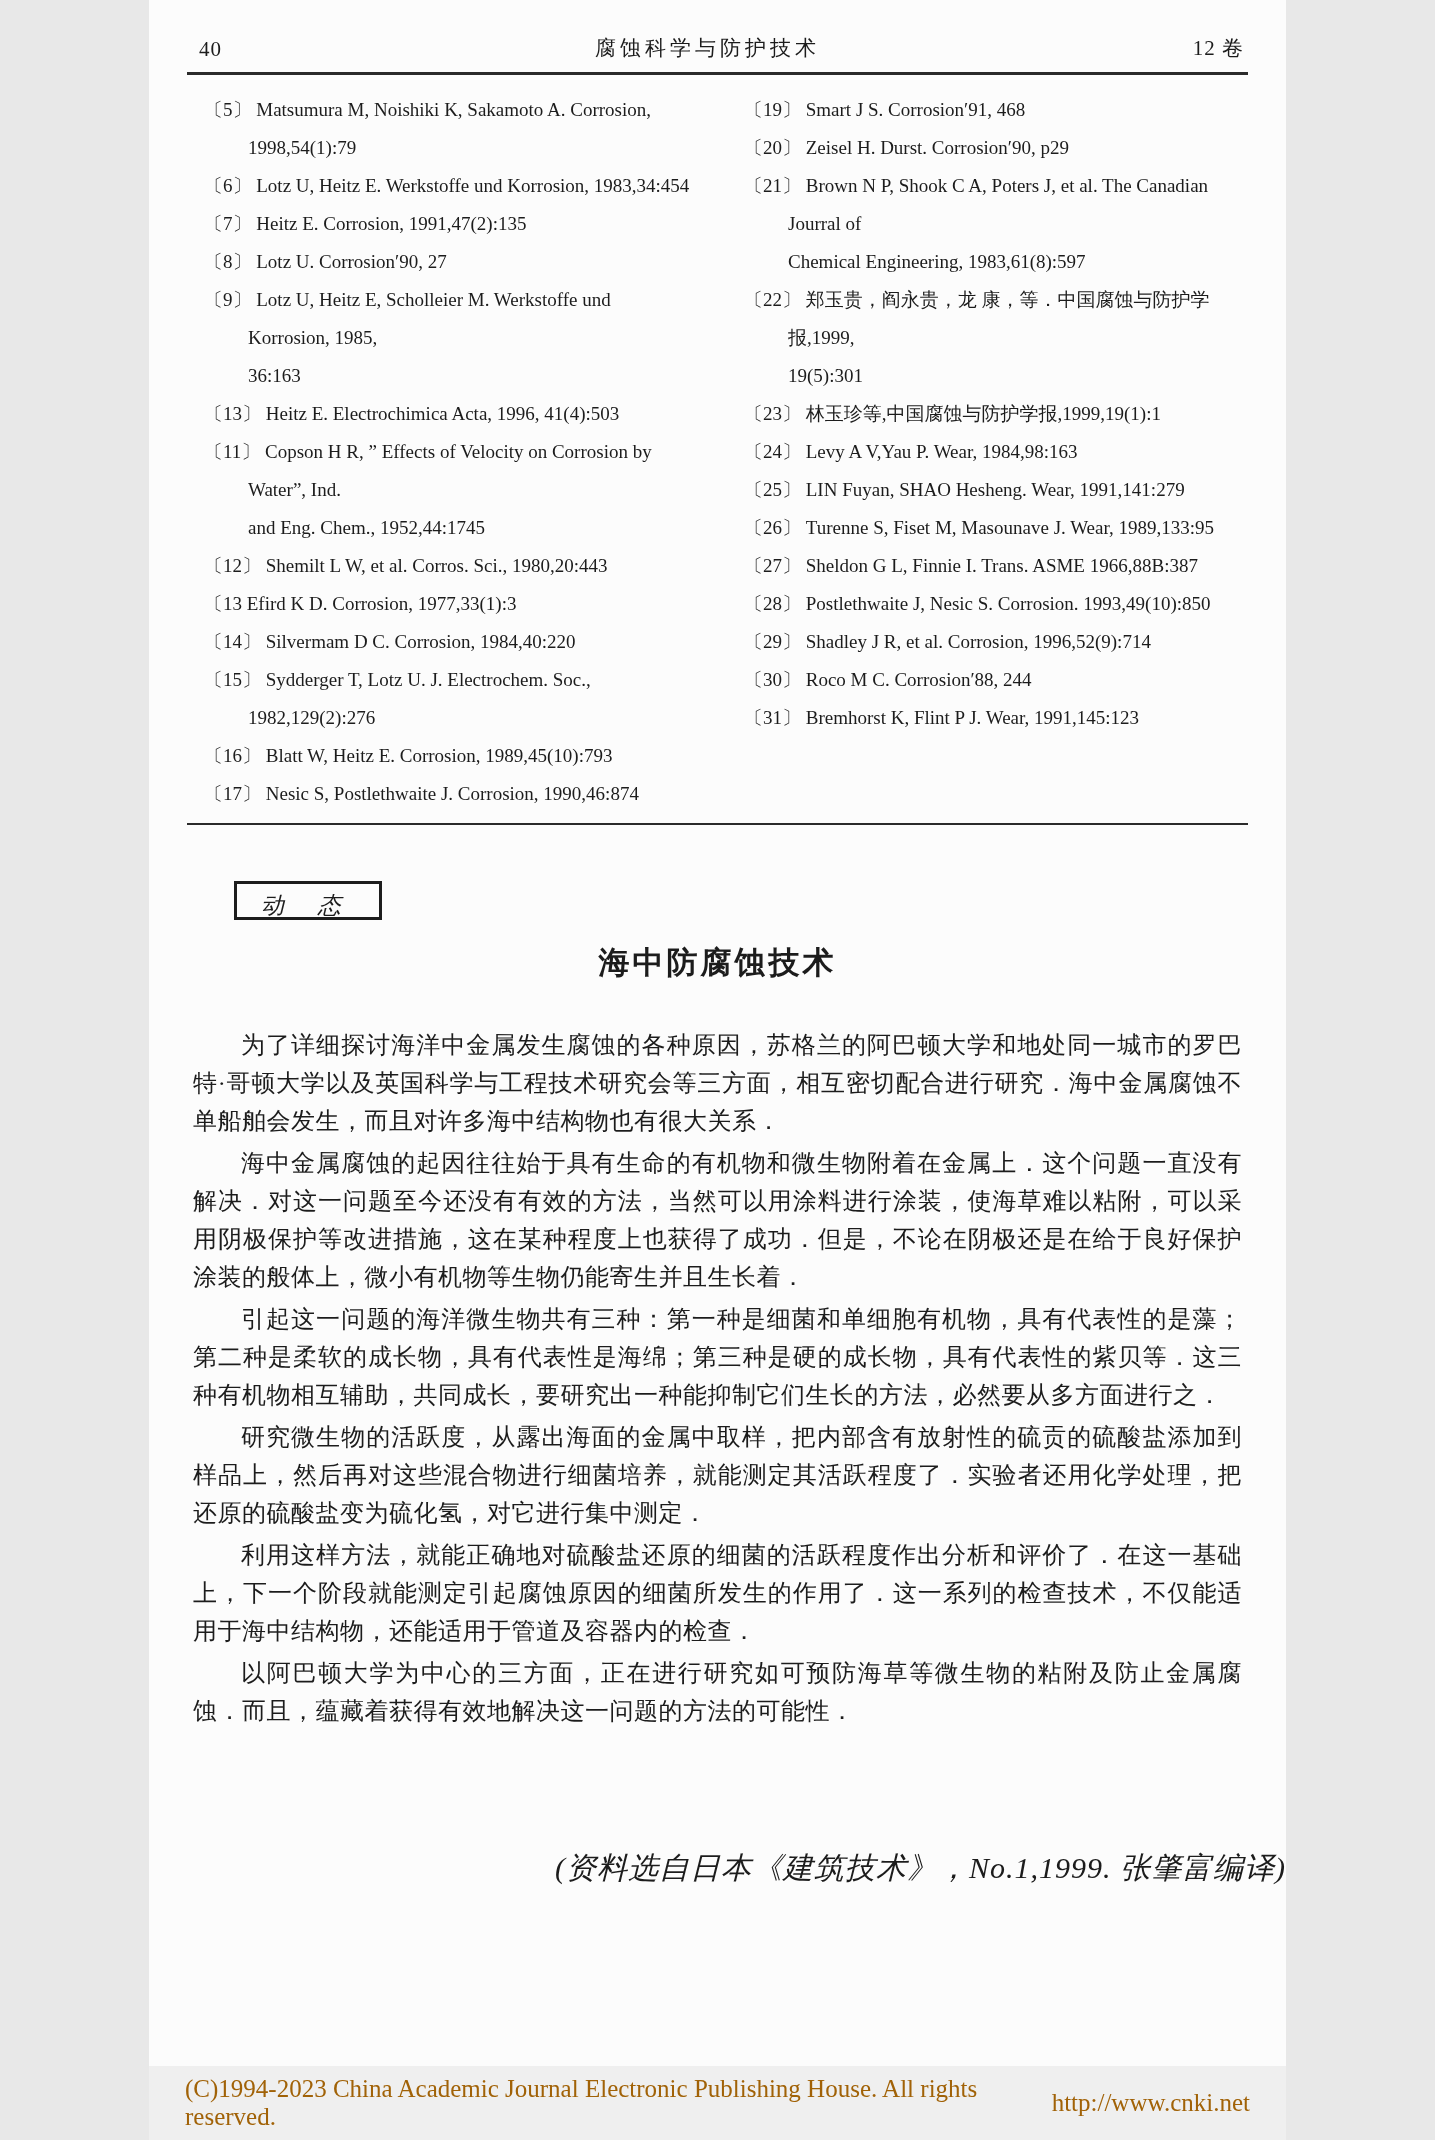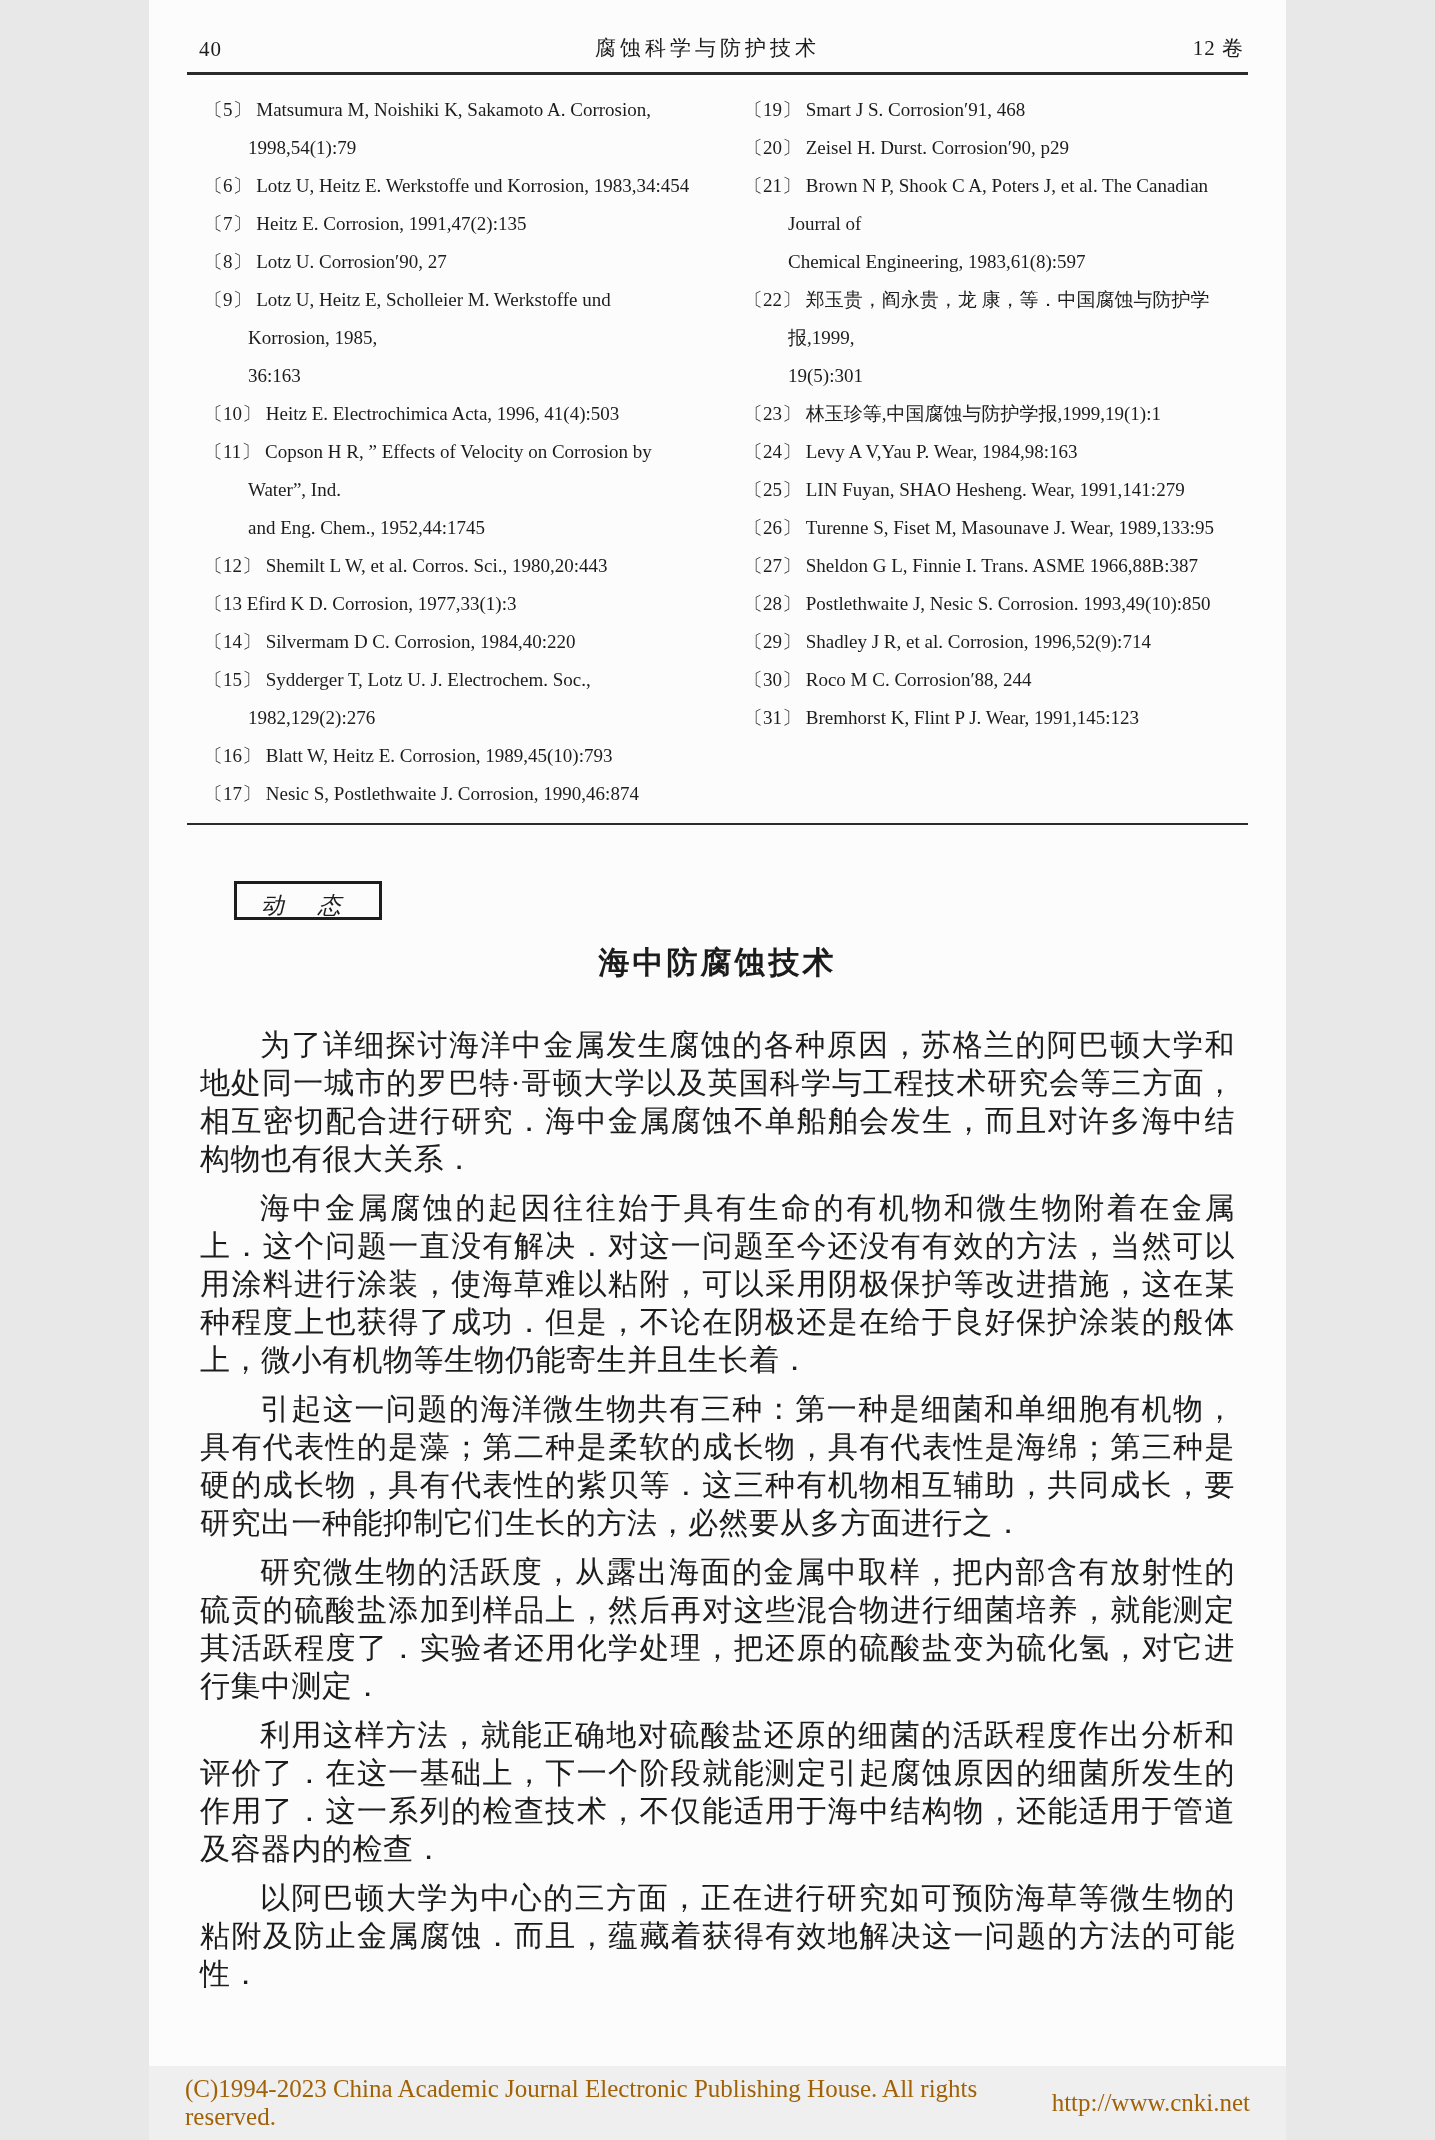--- a/index.html
+++ b/index.html
@@ -49,22 +49,22 @@
   }
   .news-title{
     text-align:center;
     font-family:"Liberation Sans","DejaVu Sans",sans-serif;
     font-weight:bold;
     font-size:31px;letter-spacing:3px;
     margin:22px 0 0 0;
   }
   .bodytext{margin:42px 40px 0 40px;}
   .bodytext p{
-    margin:11px;
-    font-size:30px;line-height:38px;
+    margin:4px;
+    font-size:24px;line-height:38px;
     text-indent:2em;
     text-align:justify;
     letter-spacing:0.5px;
   }
   .attribution{
     margin-top:118px;
     text-align:right;
     font-size:30px;font-style:italic;
     letter-spacing:1px;
   }
@@ -94,21 +94,21 @@
   <hr class="rule">
 
   <div class="refs">
     <div class="refcol left">
       <div class="ref">〔5〕 Matsumura M, Noishiki K, Sakamoto A. Corrosion, 1998,54(1):79</div>
       <div class="ref">〔6〕 Lotz U, Heitz E. Werkstoffe und Korrosion, 1983,34:454</div>
       <div class="ref">〔7〕 Heitz E. Corrosion, 1991,47(2):135</div>
       <div class="ref">〔8〕 Lotz U. Corrosion′90, 27</div>
       <div class="ref">〔9〕 Lotz U, Heitz E, Scholleier M. Werkstoffe und Korrosion, 1985,
 36:163</div>
-      <div class="ref">〔10〕 Heitz E. Electrochimica Acta, 1996, 41(4):503</div>
+      <div class="ref">〔13〕 Heitz E. Electrochimica Acta, 1996, 41(4):503</div>
       <div class="ref">〔11〕 Copson H R, ” Effects of Velocity on Corrosion by Water”, Ind.
 and Eng. Chem., 1952,44:1745</div>
       <div class="ref">〔12〕 Shemilt L W, et al. Corros. Sci., 1980,20:443</div>
       <div class="ref">〔13 Efird K D. Corrosion, 1977,33(1):3</div>
       <div class="ref">〔14〕 Silvermam D C. Corrosion, 1984,40:220</div>
       <div class="ref">〔15〕 Sydderger T, Lotz U. J. Electrochem. Soc., 1982,129(2):276</div>
       <div class="ref">〔16〕 Blatt W, Heitz E. Corrosion, 1989,45(10):793</div>
       <div class="ref">〔17〕 Nesic S, Postlethwaite J. Corrosion, 1990,46:874</div>
     </div>
     <div class="refcol right">

